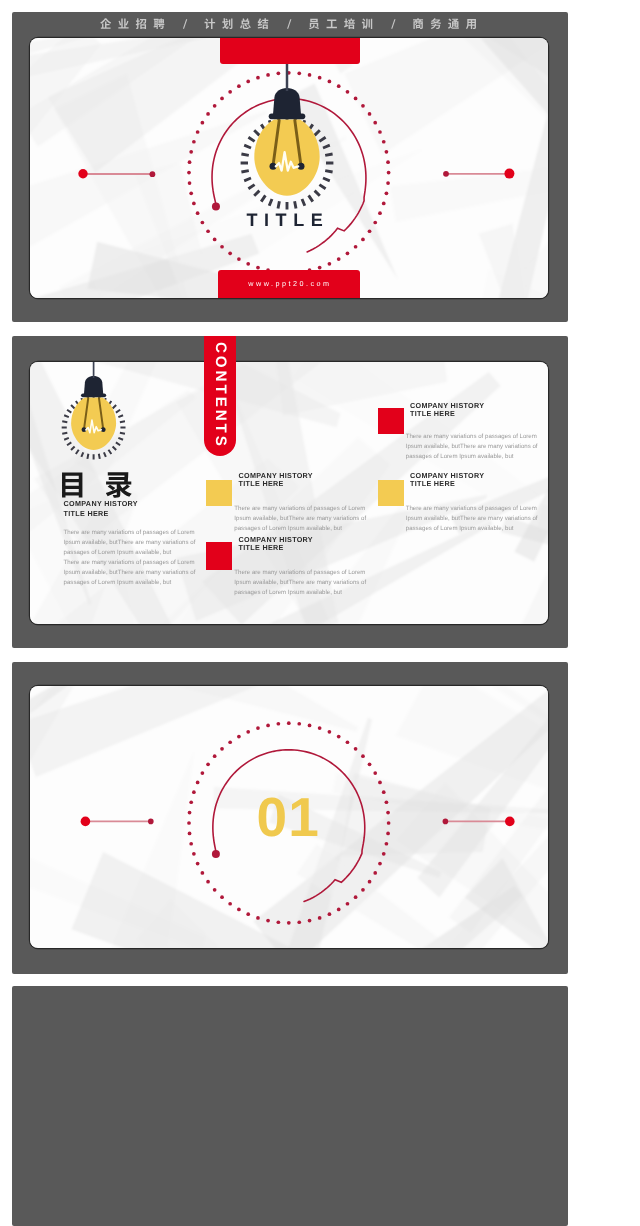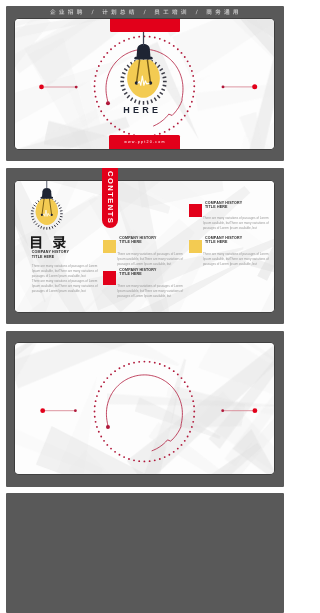--- a/index.html
+++ b/index.html
@@ -178,21 +178,21 @@
           <path d="M-3.9 -21.4 L-7.0 1.4 M3.9 -21.4 L7.0 1.4" stroke="#7a5f18" stroke-width="1.45" fill="none" stroke-linecap="round"></path>
           <circle cx="-7.0" cy="1.6" r="1.75" fill="#1e2433"></circle>
           <circle cx="7.0" cy="1.6" r="1.75" fill="#1e2433"></circle>
           <path d="M-5.6 1.7 L-4.0 0.0 L-2.7 3.8 L-1.2 -5.4 L0.4 3.8 L1.9 -0.6 L3.3 2.4 L5.6 1.7" stroke="#fffdf2" stroke-width="1.15" fill="none" stroke-linejoin="round" stroke-linecap="round"></path>
           <path d="M-7.7 -24.8 h15.4 a0.75 0.75 0 0 1 0 2.9 h-15.4 a0.75 0.75 0 0 1 0 -2.9 Z" fill="#1e2433"></path>
           <path d="M-7.0 -24.3 L-6.3 -32.8 C-6.0 -35.7 -3.3 -37.5 0 -37.5 C3.3 -37.5 6.0 -35.7 6.3 -32.8 L7.0 -24.3 Z" fill="#1e2433"></path>
           <rect x="-0.62" y="-60" width="1.24" height="24" fill="#3c4253"></rect>
         </g>
       </svg>
       <div class="redbox" style="left:95.0px;top:-1.8000000000000007px;width:69.8px;height:15.5px"></div>
-      <div class="hello" style="left:108.0px;top:87.1px">HERE</div>
+      <div class="hello" style="left:108.0px;top:87.1px">TITLE</div>
       <div class="redbox" style="left:94.3px;top:116.19999999999999px;width:71px;height:15px">
         <div class="web">www.ppt20.com</div>
       </div>
     </div>
     <div class="slide" style="left:15.2px;top:181.0px;width:259.0px;height:130.5px">
       <svg class="bgsvg" viewBox="0 0 262 132" preserveAspectRatio="none" xmlns="http://www.w3.org/2000/svg">
         <defs>
           <filter id="blb" x="-5%" y="-5%" width="110%" height="110%">
             <feGaussianBlur stdDeviation="0.55"></feGaussianBlur>
           </filter>
@@ -384,14 +384,15 @@
           <line x1="27.7" y1="67.69999999999999" x2="60.39999999999999" y2="67.69999999999999" stroke="#d98a96" stroke-width="0.9"></line>
           <circle cx="27.7" cy="67.69999999999999" r="2.4" fill="#e2001a"></circle>
           <circle cx="60.39999999999999" cy="67.69999999999999" r="1.4" fill="#b0183a"></circle>
         </g>
         <g>
           <line x1="207.70000000000002" y1="67.69999999999999" x2="239.9" y2="67.69999999999999" stroke="#d98a96" stroke-width="0.9"></line>
           <circle cx="239.9" cy="67.69999999999999" r="2.4" fill="#e2001a"></circle>
           <circle cx="207.70000000000002" cy="67.69999999999999" r="1.4" fill="#b0183a"></circle>
         </g>
       </svg>
+      <div class="bignum" style="left:112.99999999999999px;top:51.80000000000001px">01</div>
     </div>
   </div>
 
 </body></html>

